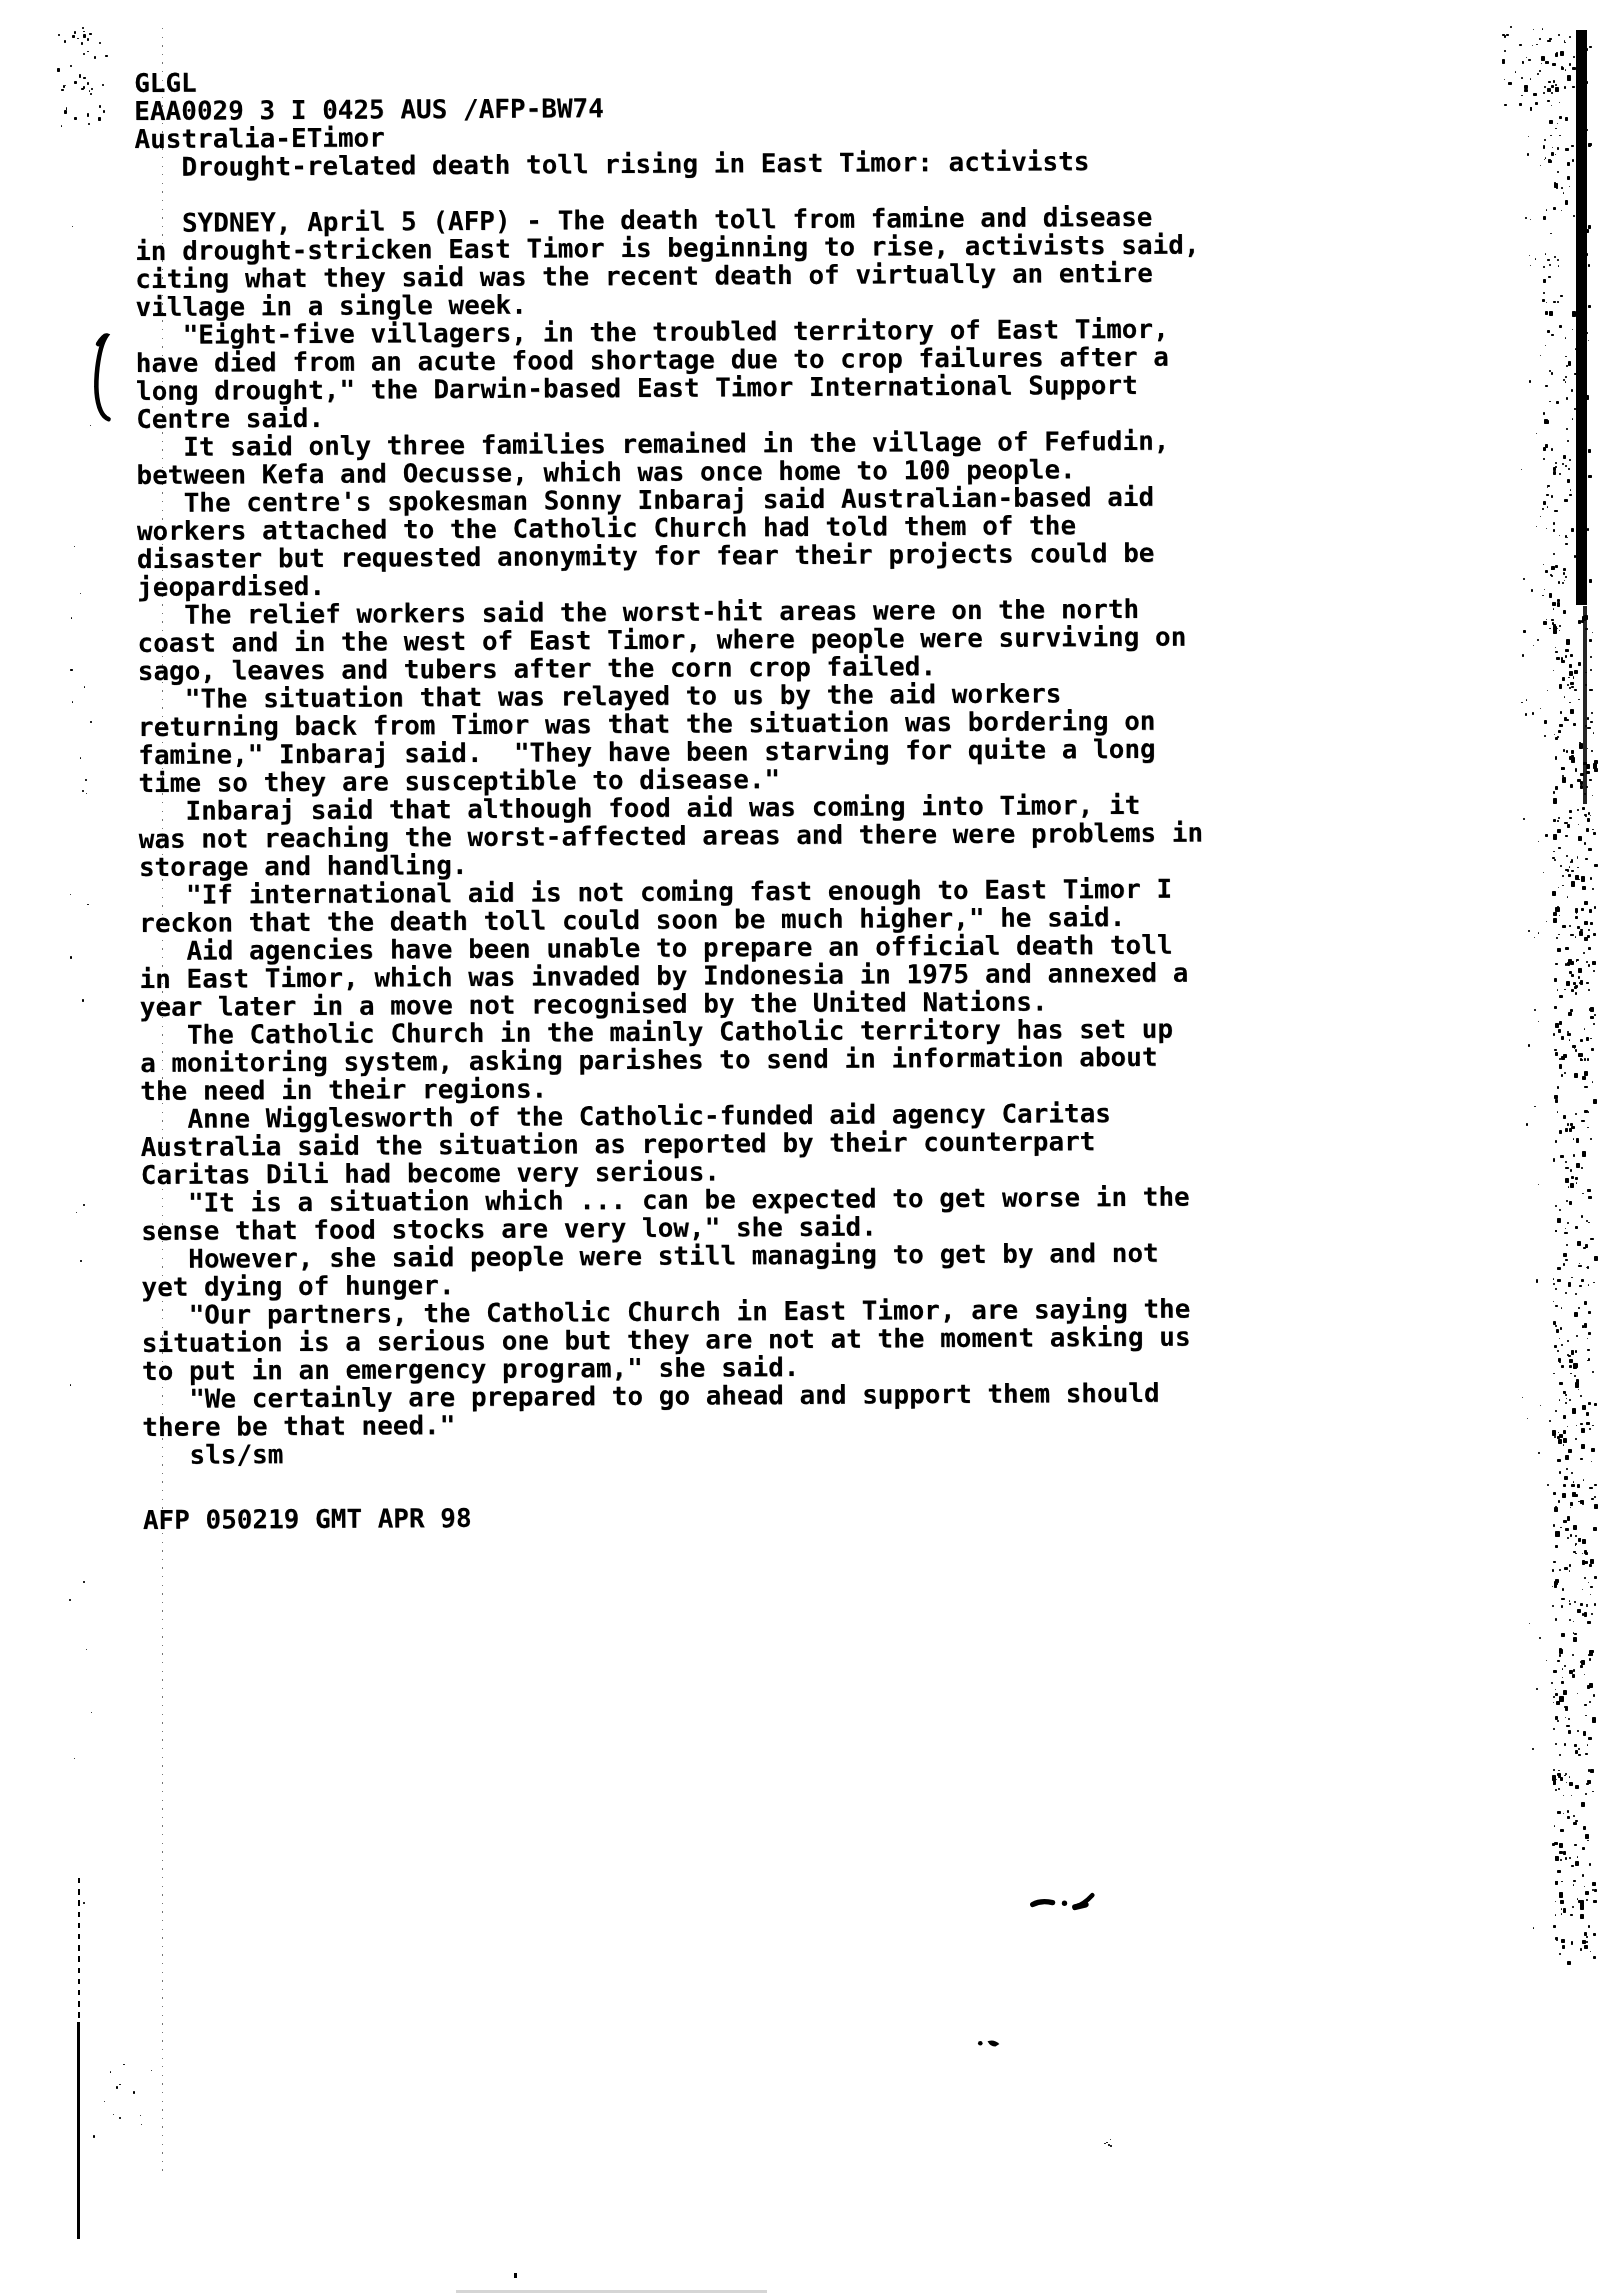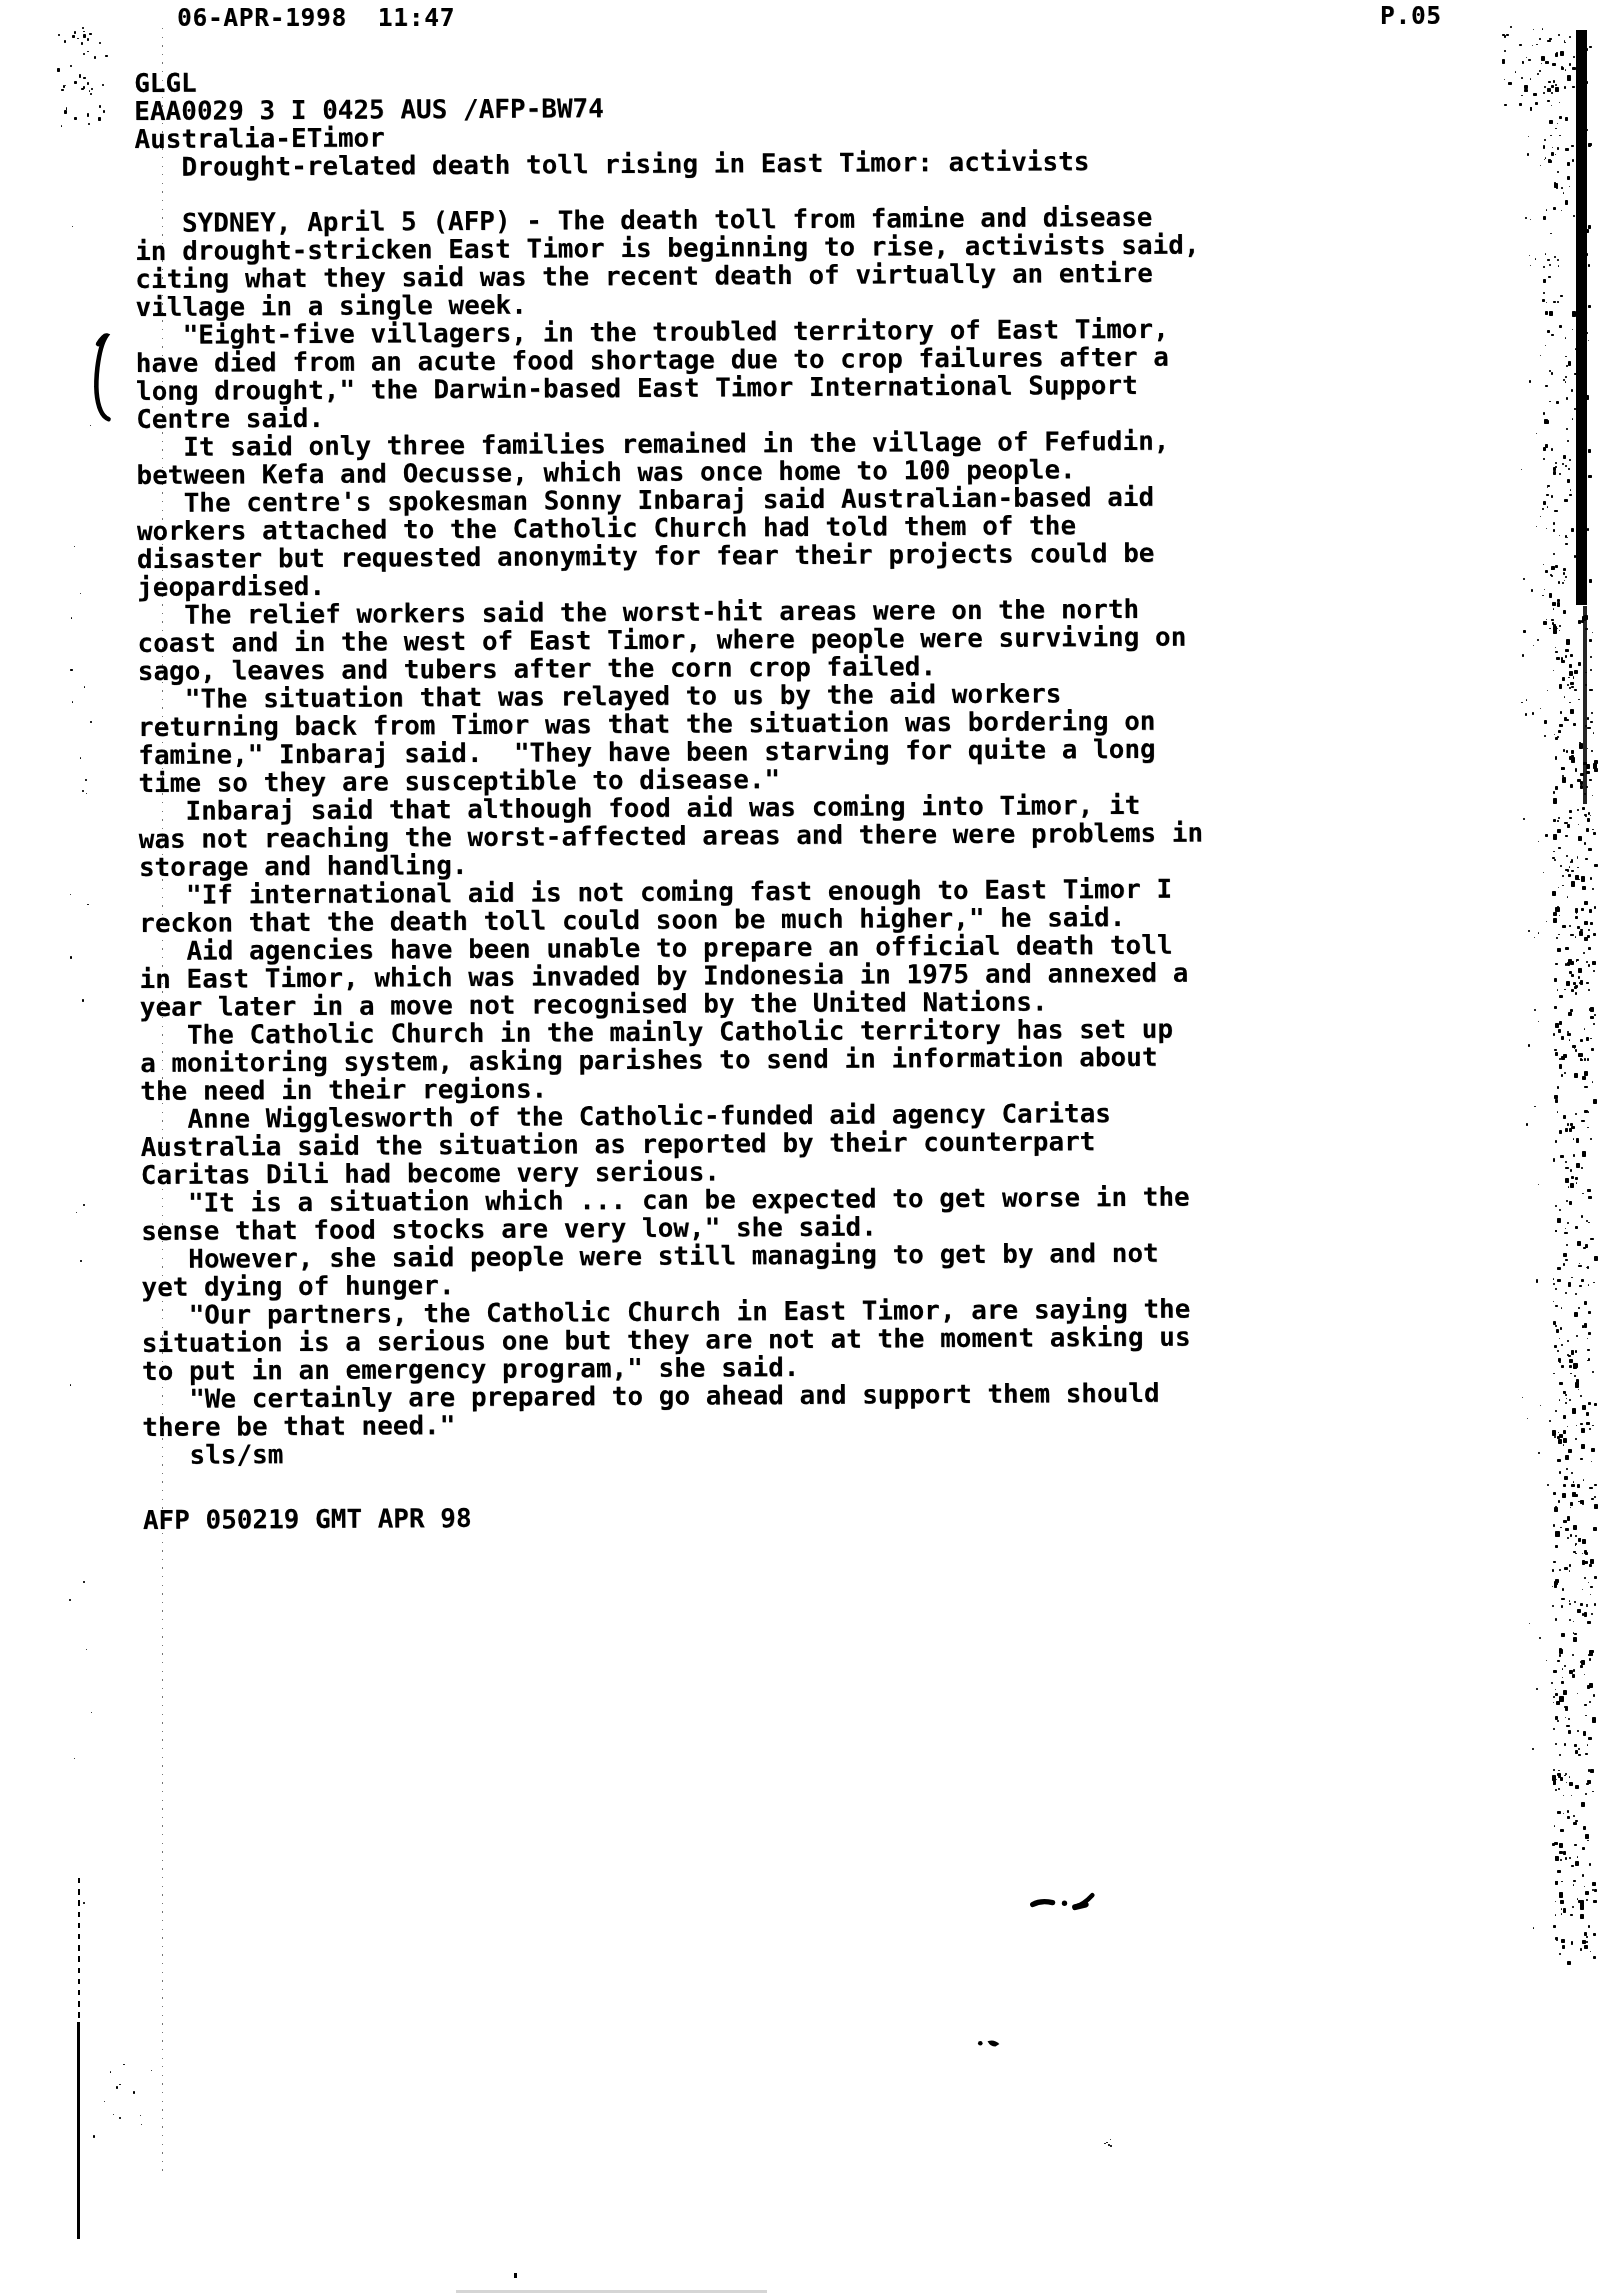--- a/index.html
+++ b/index.html
@@ -55,24 +55,20 @@
   [data-speckle] i{position:absolute;display:block;background:#000;border-radius:0.7px;}
   .pen-mark{position:absolute;left:85px;top:329px;}
   .scribble-1{position:absolute;left:1030px;top:1890px;}
   .scribble-2{position:absolute;left:977px;top:2036px;}
 </style>
 </head>
 <body>
 
 <div class="page">
 
-  <div class="fax-header">
-    <span class="fax-ts">06-APR-1998  11:47</span>
-    <span class="fax-pn">P.05</span>
-  </div>
 
   <div class="doc">
     <pre class="slug">GLGL
 EAA0029 3 I 0425 AUS /AFP-BW74
 Australia-ETimor</pre>
     <pre class="headline">Drought-related death toll rising in East Timor: activists</pre>
     <pre class="body">   SYDNEY, April 5 (AFP) - The death toll from famine and disease
 in drought-stricken East Timor is beginning to rise, activists said,
 citing what they said was the recent death of virtually an entire
 village in a single week.

